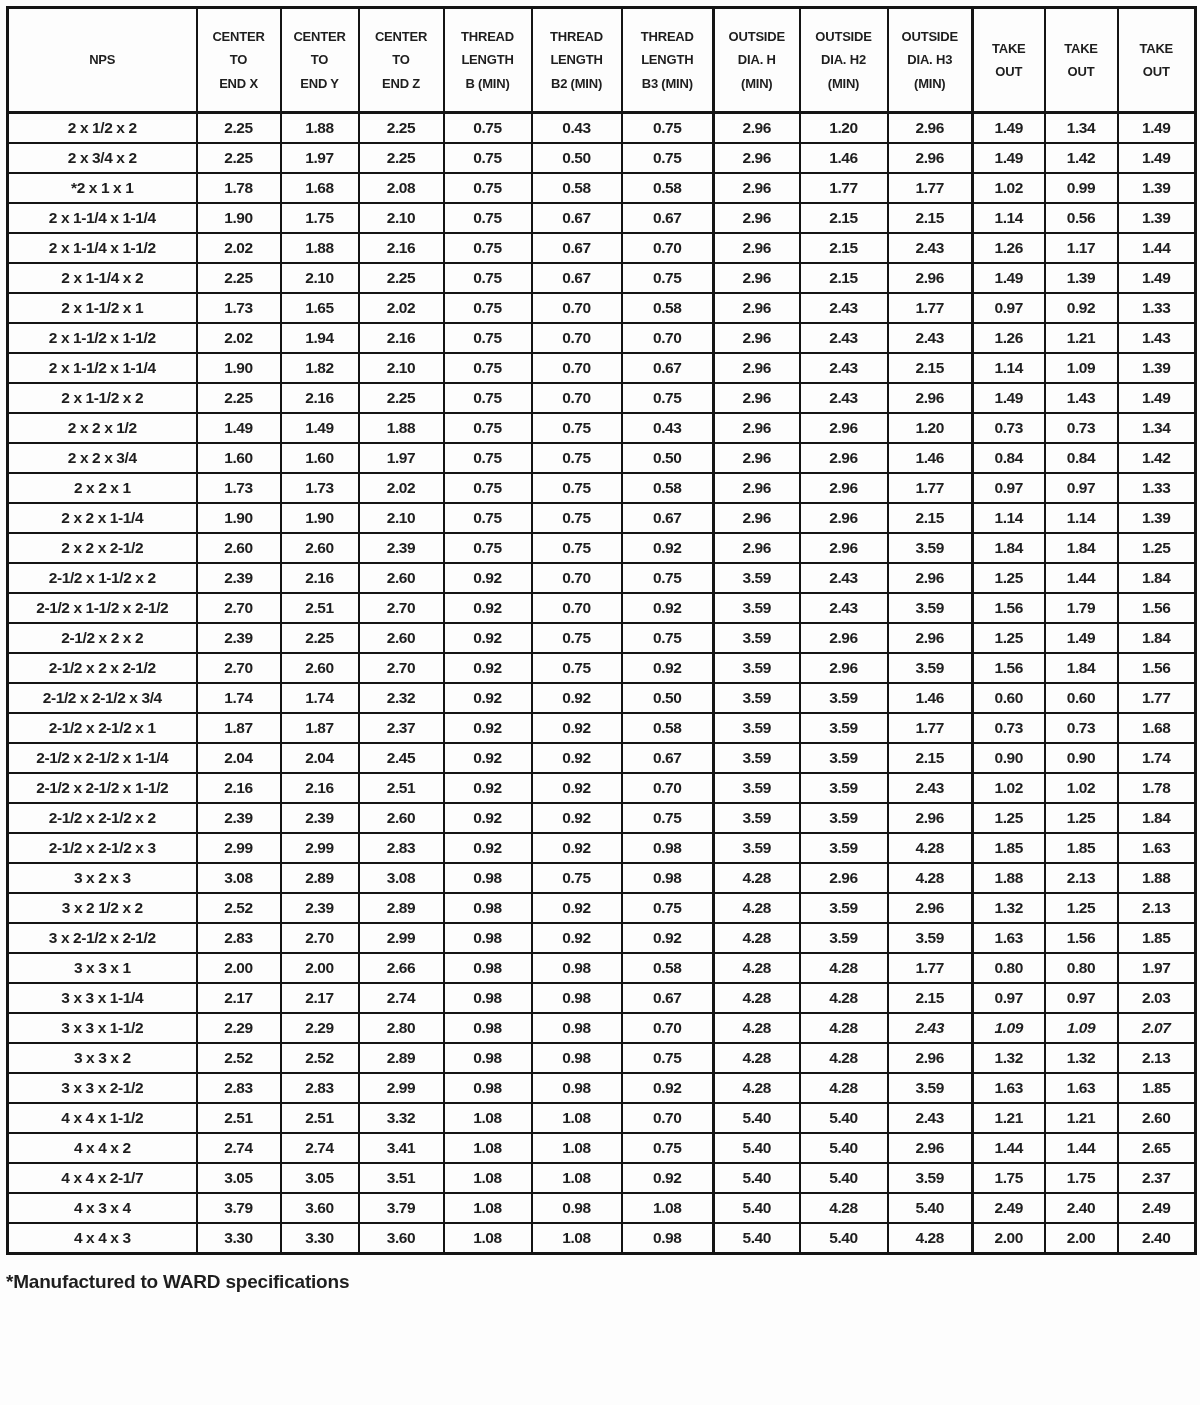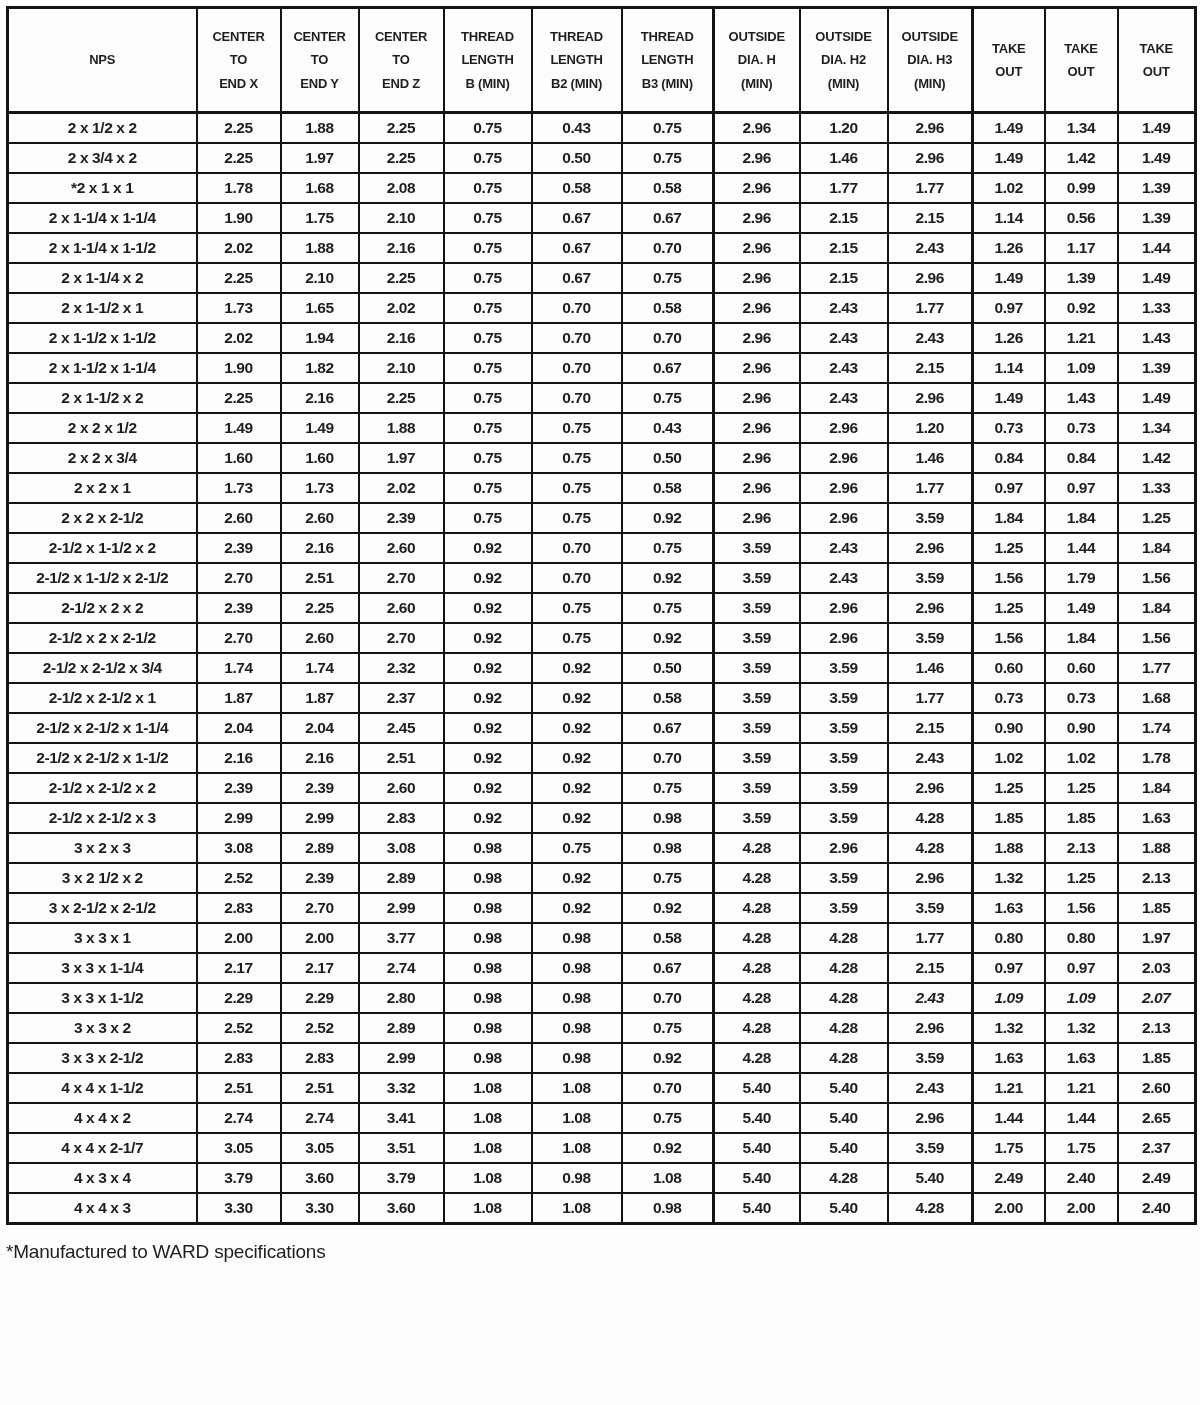--- a/index.html
+++ b/index.html
@@ -44,21 +44,21 @@
     height:28px;
     font-weight:bold;
     font-size:15.5px;
     letter-spacing:-0.4px;
     white-space:nowrap;
   }
   .thick-left{border-left:3px solid var(--border);}
   .italic{font-style:italic;}
   .footnote{
     margin:16px 0 0 0;
-    font-weight:normal;
+    font-weight:bold;
     font-size:19px;
     letter-spacing:-0.2px;
   }
 </style>
 </head>
 <body>
 
 <div class="sheet">
   <table>
     <colgroup>
@@ -330,20 +330,35 @@
           <td>0.75</td>
           <td>0.58</td>
           <td class="thick-left">2.96</td>
           <td>2.96</td>
           <td>1.77</td>
           <td class="thick-left">0.97</td>
           <td>0.97</td>
           <td>1.33</td>
         </tr>
         <tr>
+          <td>2 x 2 x 1-1/4</td>
+          <td>1.90</td>
+          <td>1.90</td>
+          <td>2.10</td>
+          <td>0.75</td>
+          <td>0.75</td>
+          <td>0.67</td>
+          <td class="thick-left">2.96</td>
+          <td>2.96</td>
+          <td>2.15</td>
+          <td class="thick-left">1.14</td>
+          <td>1.14</td>
+          <td>1.39</td>
+        </tr>
+        <tr>
           <td>2 x 2 x 2-1/2</td>
           <td>2.60</td>
           <td>2.60</td>
           <td>2.39</td>
           <td>0.75</td>
           <td>0.75</td>
           <td>0.92</td>
           <td class="thick-left">2.96</td>
           <td>2.96</td>
           <td>3.59</td>
@@ -543,21 +558,21 @@
           <td>3.59</td>
           <td>3.59</td>
           <td class="thick-left">1.63</td>
           <td>1.56</td>
           <td>1.85</td>
         </tr>
         <tr>
           <td>3 x 3 x 1</td>
           <td>2.00</td>
           <td>2.00</td>
-          <td>3.77</td>
+          <td>2.66</td>
           <td>0.98</td>
           <td>0.98</td>
           <td>0.58</td>
           <td class="thick-left">4.28</td>
           <td>4.28</td>
           <td>1.77</td>
           <td class="thick-left">0.80</td>
           <td>0.80</td>
           <td>1.97</td>
         </tr>

